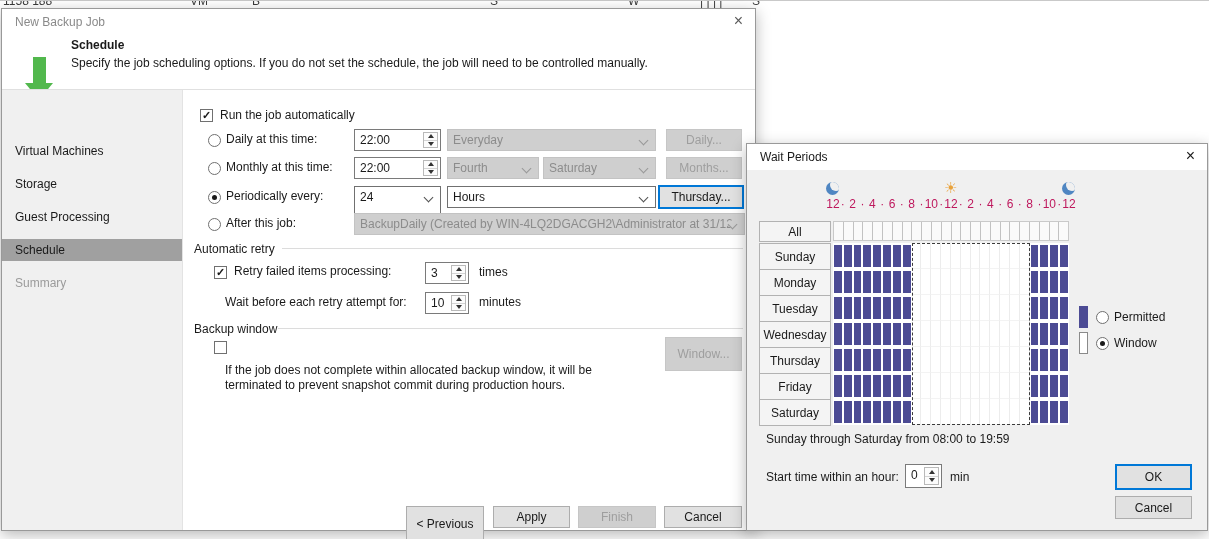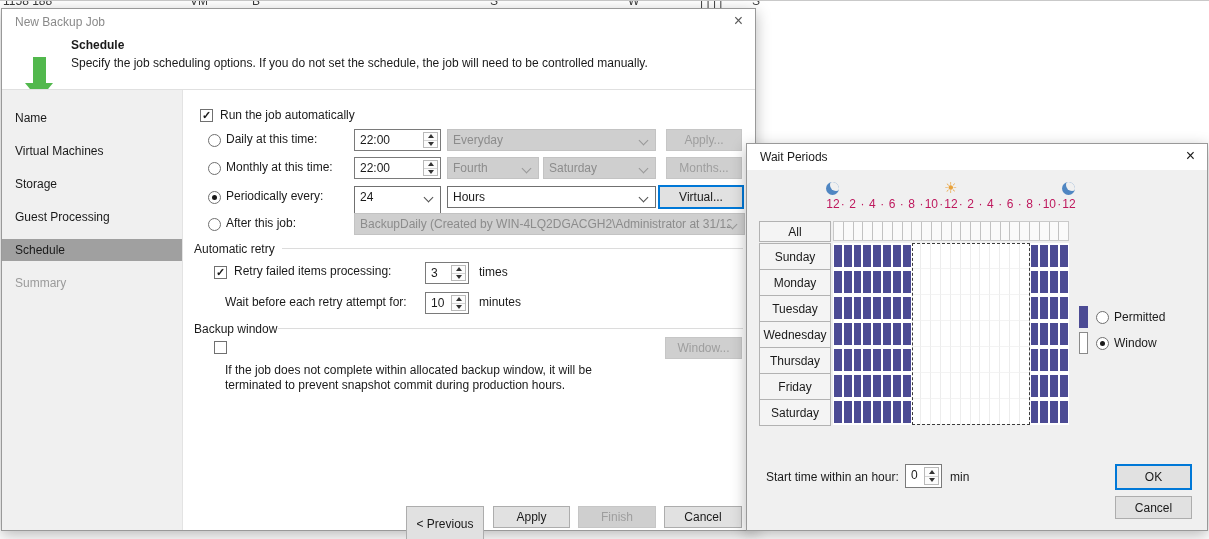--- a/index.html
+++ b/index.html
@@ -104,21 +104,20 @@
         <div class="vmi-stem"></div>
         <div class="vmi-head"></div>
         <div class="vmi-vm">vm</div>
       </div>
     </div>
     <div class="wiz-step-title">Schedule</div>
     <div class="wiz-step-desc">Specify the job scheduling options. If you do not set the schedule, the job will need to be controlled manually.</div>
     <div class="hdr-sep"></div>
 
     <div class="sidebar" id="sidebar">
-        <div class="sidebar-item" style="top: 17px;">Name</div>
         <div class="sidebar-item" style="top: 50px;">Virtual Machines</div>
         <div class="sidebar-item" style="top: 83px;">Storage</div>
         <div class="sidebar-item" style="top: 116px;">Guest Processing</div>
         <div class="sidebar-item selected" style="top: 149px;">Schedule</div>
         <div class="sidebar-item disabled" style="top: 182px;">Summary</div>
       </div>
 
     <div class="chk" style="left:198px;top:100px;">✓</div>
     <div class="lbl" style="left:218px;top:99px;">Run the job automatically</div>
 
@@ -132,21 +131,21 @@
           </div>
           <div>
             <span class="tri-dn"></span>
           </div>
         </span>
     </div>
     <div class="combo disabled" style="left:445px;top:120px;width:209px;height:22px;">
       <span>Everyday</span>
       <span class="chev"></span>
     </div>
-    <div class="btn disabled" style="left:664px;top:120px;width:76px;height:22px;">Apply...</div>
+    <div class="btn disabled" style="left:664px;top:120px;width:76px;height:22px;">Daily...</div>
 
     <div class="radio" style="left:206px;top:153px;"></div>
     <div class="lbl" style="left:224px;top:151px;">Monthly at this time:</div>
     <div class="spin" style="left:352px;top:148px;width:87px;height:22px;">
       <span>22:00</span>
       <span class="arrows">
           <div>
             <span class="tri-up"></span>
           </div>
           <div>
@@ -167,21 +166,21 @@
     <div class="radio sel" style="left:206px;top:182px;"></div>
     <div class="lbl" style="left:224px;top:180px;">Periodically every:</div>
     <div class="combo" style="left:352px;top:177px;width:87px;height:34px;">
       <span>24</span>
       <span class="chev"></span>
     </div>
     <div class="combo" style="left:445px;top:177px;width:209px;height:22px;">
       <span>Hours</span>
       <span class="chev"></span>
     </div>
-    <div class="btn focused" style="left:656px;top:176px;width:86px;height:24px;">Virtual...</div>
+    <div class="btn focused" style="left:656px;top:176px;width:86px;height:24px;">Thursday...</div>
 
     <div class="radio" style="left:206px;top:209px;"></div>
     <div class="lbl" style="left:224px;top:207px;">After this job:</div>
     <div class="combo disabled" style="left:352px;top:204px;width:391px;height:22px;">
       <span>BackupDaily (Created by WIN-4LQ2DGACGH2\Administrator at 31/12</span>
       <span class="chev" style="background:#cfcfcf;"></span>
     </div>
 
     <div class="lbl" style="left:192px;top:233px;">Automatic retry</div>
     <div class="group-line" style="left:280px;top:239px;right:12px;"></div>
@@ -209,21 +208,21 @@
           <div>
             <span class="tri-dn"></span>
           </div>
         </span>
     </div>
     <div class="lbl" style="left:477px;top:286px;">minutes</div>
 
     <div class="lbl" style="left:192px;top:313px;">Backup window</div>
     <div class="group-line" style="left:276px;top:319px;right:12px;"></div>
     <div class="chk" style="left:212px;top:332px;"></div>
-    <div class="btn disabled" style="left:663px;top:328px;width:77px;height:22px;">Window...</div>
+    <div class="btn disabled" style="left:663px;top:328px;width:77px;height:34px;">Window...</div>
     <div class="lbl" style="left:223px;top:354px;">If the job does not complete within allocated backup window, it will be</div>
     <div class="lbl" style="left:223px;top:369px;">terminated to prevent snapshot commit during production hours.</div>
 
     <div class="btn" style="left:404px;top:497px;width:78px;height:36px;">&lt; Previous</div>
     <div class="btn" style="left:491px;top:497px;width:77px;height:22px;">Apply</div>
     <div class="btn disabled" style="left:576px;top:497px;width:78px;height:22px;">Finish</div>
     <div class="btn" style="left:662px;top:497px;width:78px;height:22px;">Cancel</div>
   </div>
 
   <div class="dlg tp-dlg">
@@ -487,20 +486,21 @@
       </div>
     <div class="sel-rect" id="selRect" style="left: 164.667px; top: 99px; width: 118px; height: 182px;"></div>
 
     <div class="swatch perm" style="left:332px;top:162px;"></div>
     <div class="radio" style="left:349px;top:167px;"></div>
     <div class="lbl" style="left:367px;top:166px;">Permitted</div>
     <div class="swatch den" style="left:332px;top:188px;"></div>
     <div class="radio sel" style="left:349px;top:193px;"></div>
     <div class="lbl" style="left:367px;top:192px;">Window</div>
 
+    <div class="lbl" style="left:19px;top:288px;">Sunday through Saturday from 08:00 to 19:59</div>
 
     <div class="lbl" style="left:19px;top:326px;">Start time within an hour:</div>
     <div class="spin" style="left:158px;top:320px;width:37px;height:24px;">
       <span>0</span>
       <span class="arrows">
           <div>
             <span class="tri-up"></span>
           </div>
           <div>
             <span class="tri-dn"></span>

